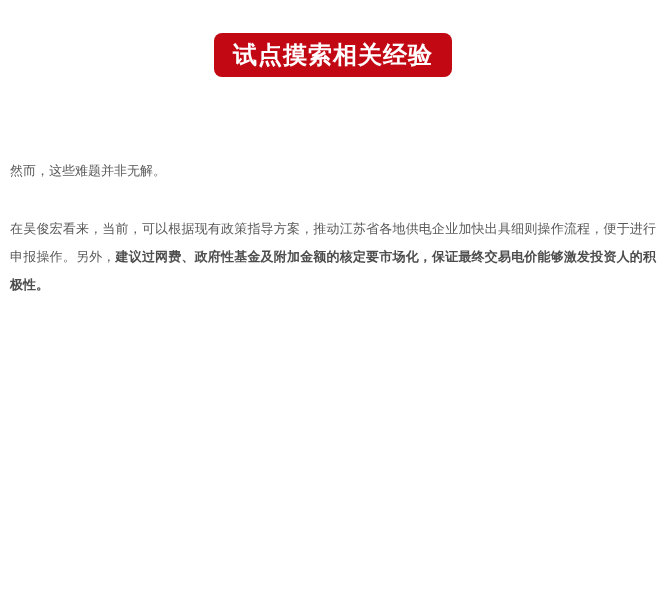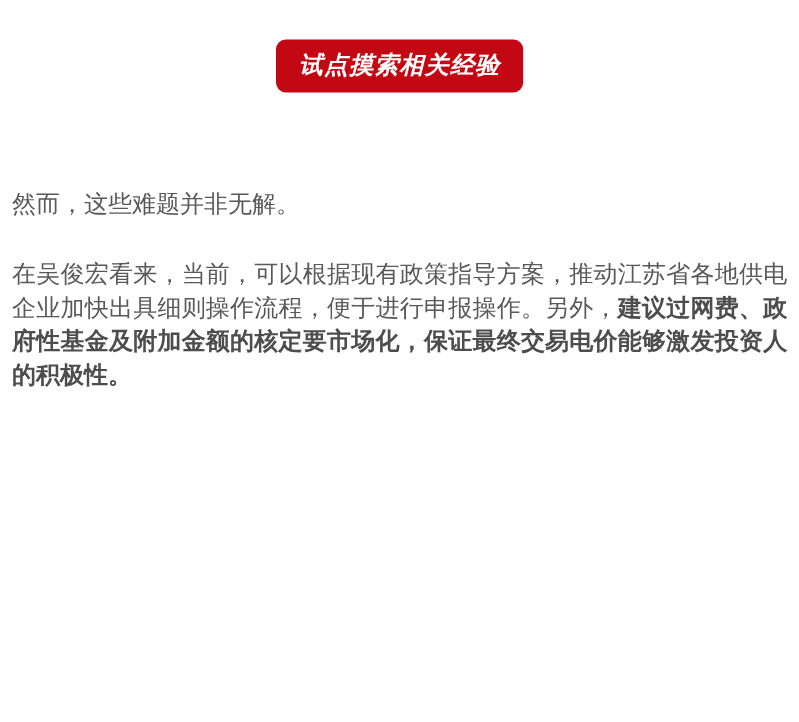--- a/index.html
+++ b/index.html
@@ -14,32 +14,31 @@
     font-family: "Liberation Sans", "DejaVu Sans", sans-serif;
   }
   .banner-row {
     padding-top: 33px;
     text-align: center;
   }
   .banner {
     display: inline-block;
     background: #c20813;
     color: #ffffff;
-    font-size: 20px;
+    font-size: 24px;
     font-weight: bold;
     letter-spacing: 1px;
     line-height: 20px;
     padding: 12px 19px;
     border-radius: 8px;
-    font-style: italic;
   }
   .article {
     padding: 80px 10px 0 10px;
     color: #595959;
-    font-size: 20px;
+    font-size: 13px;
     line-height: 28px;
     text-align: justify;
     text-justify: inter-ideograph;
   }
   .article p.para {
     margin: 0 0 30px 0;
   }
   .article strong {
     font-weight: bold;
     color: #4d4d4d;

